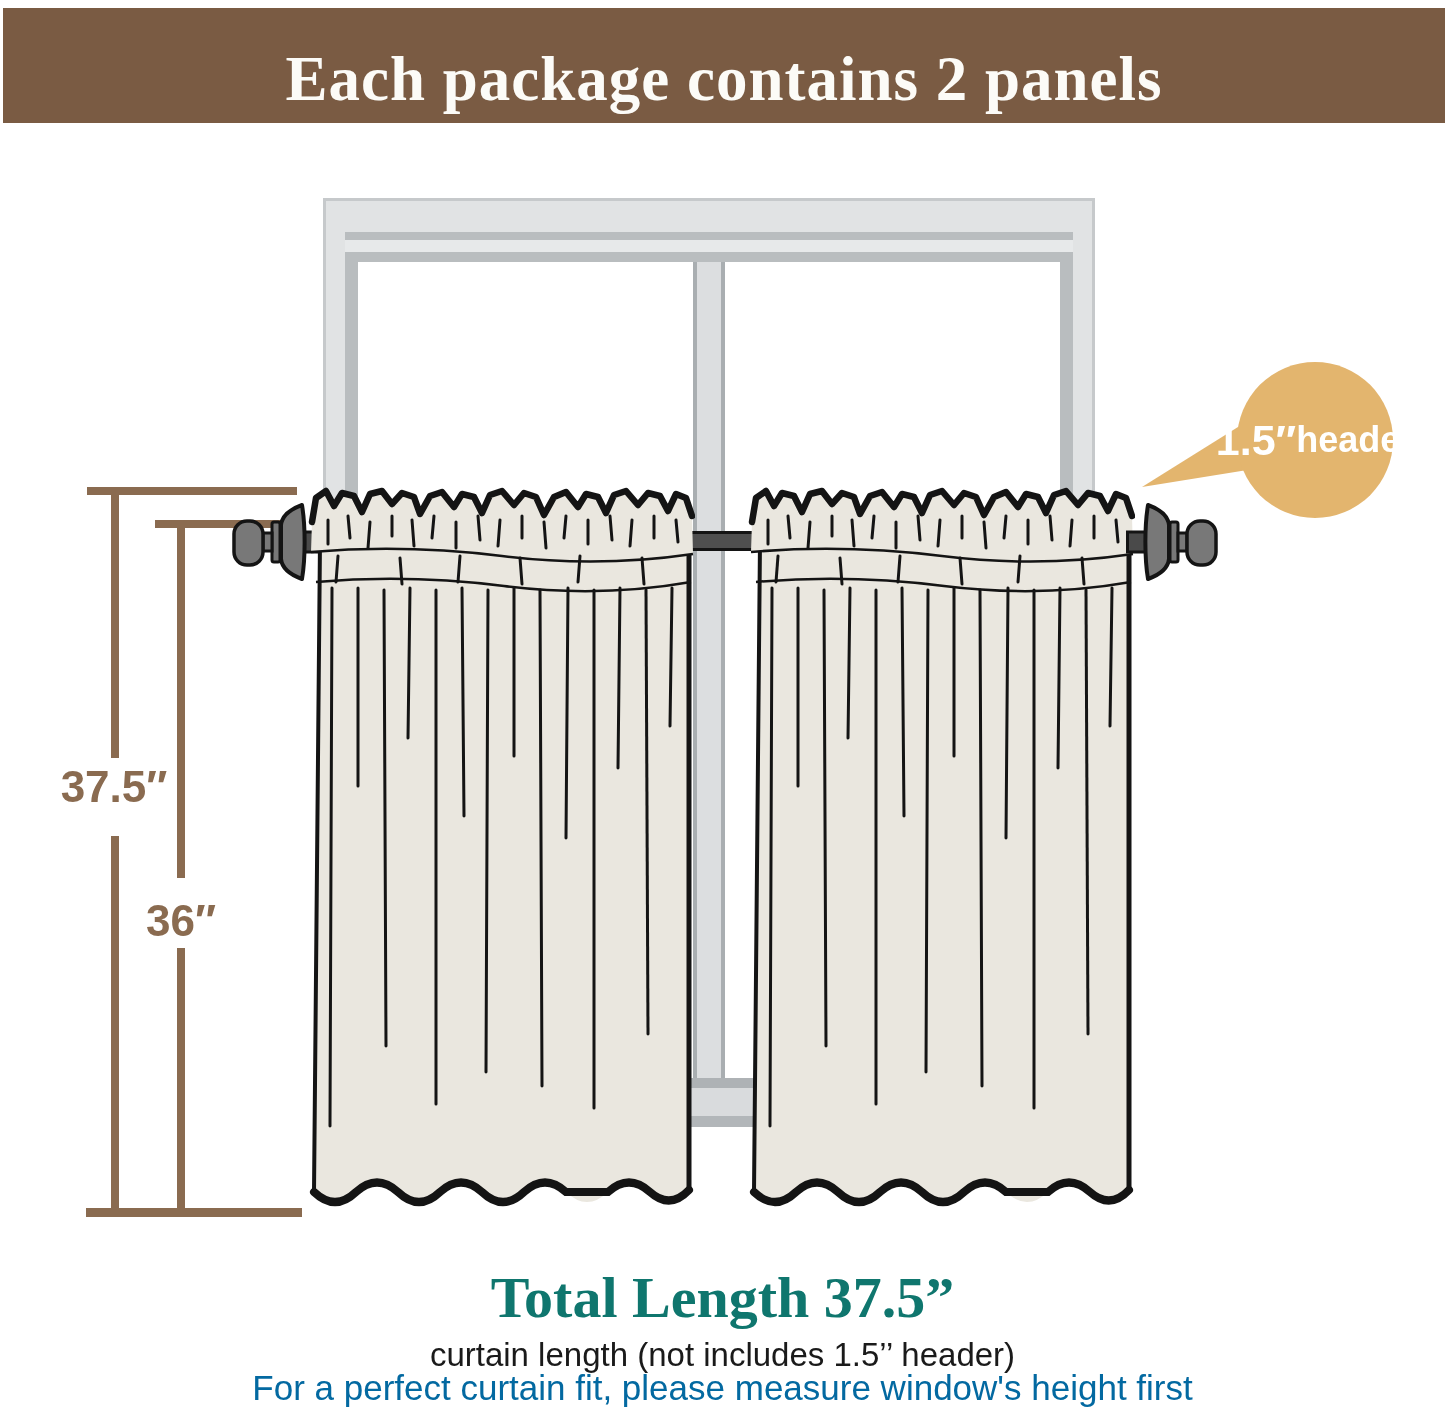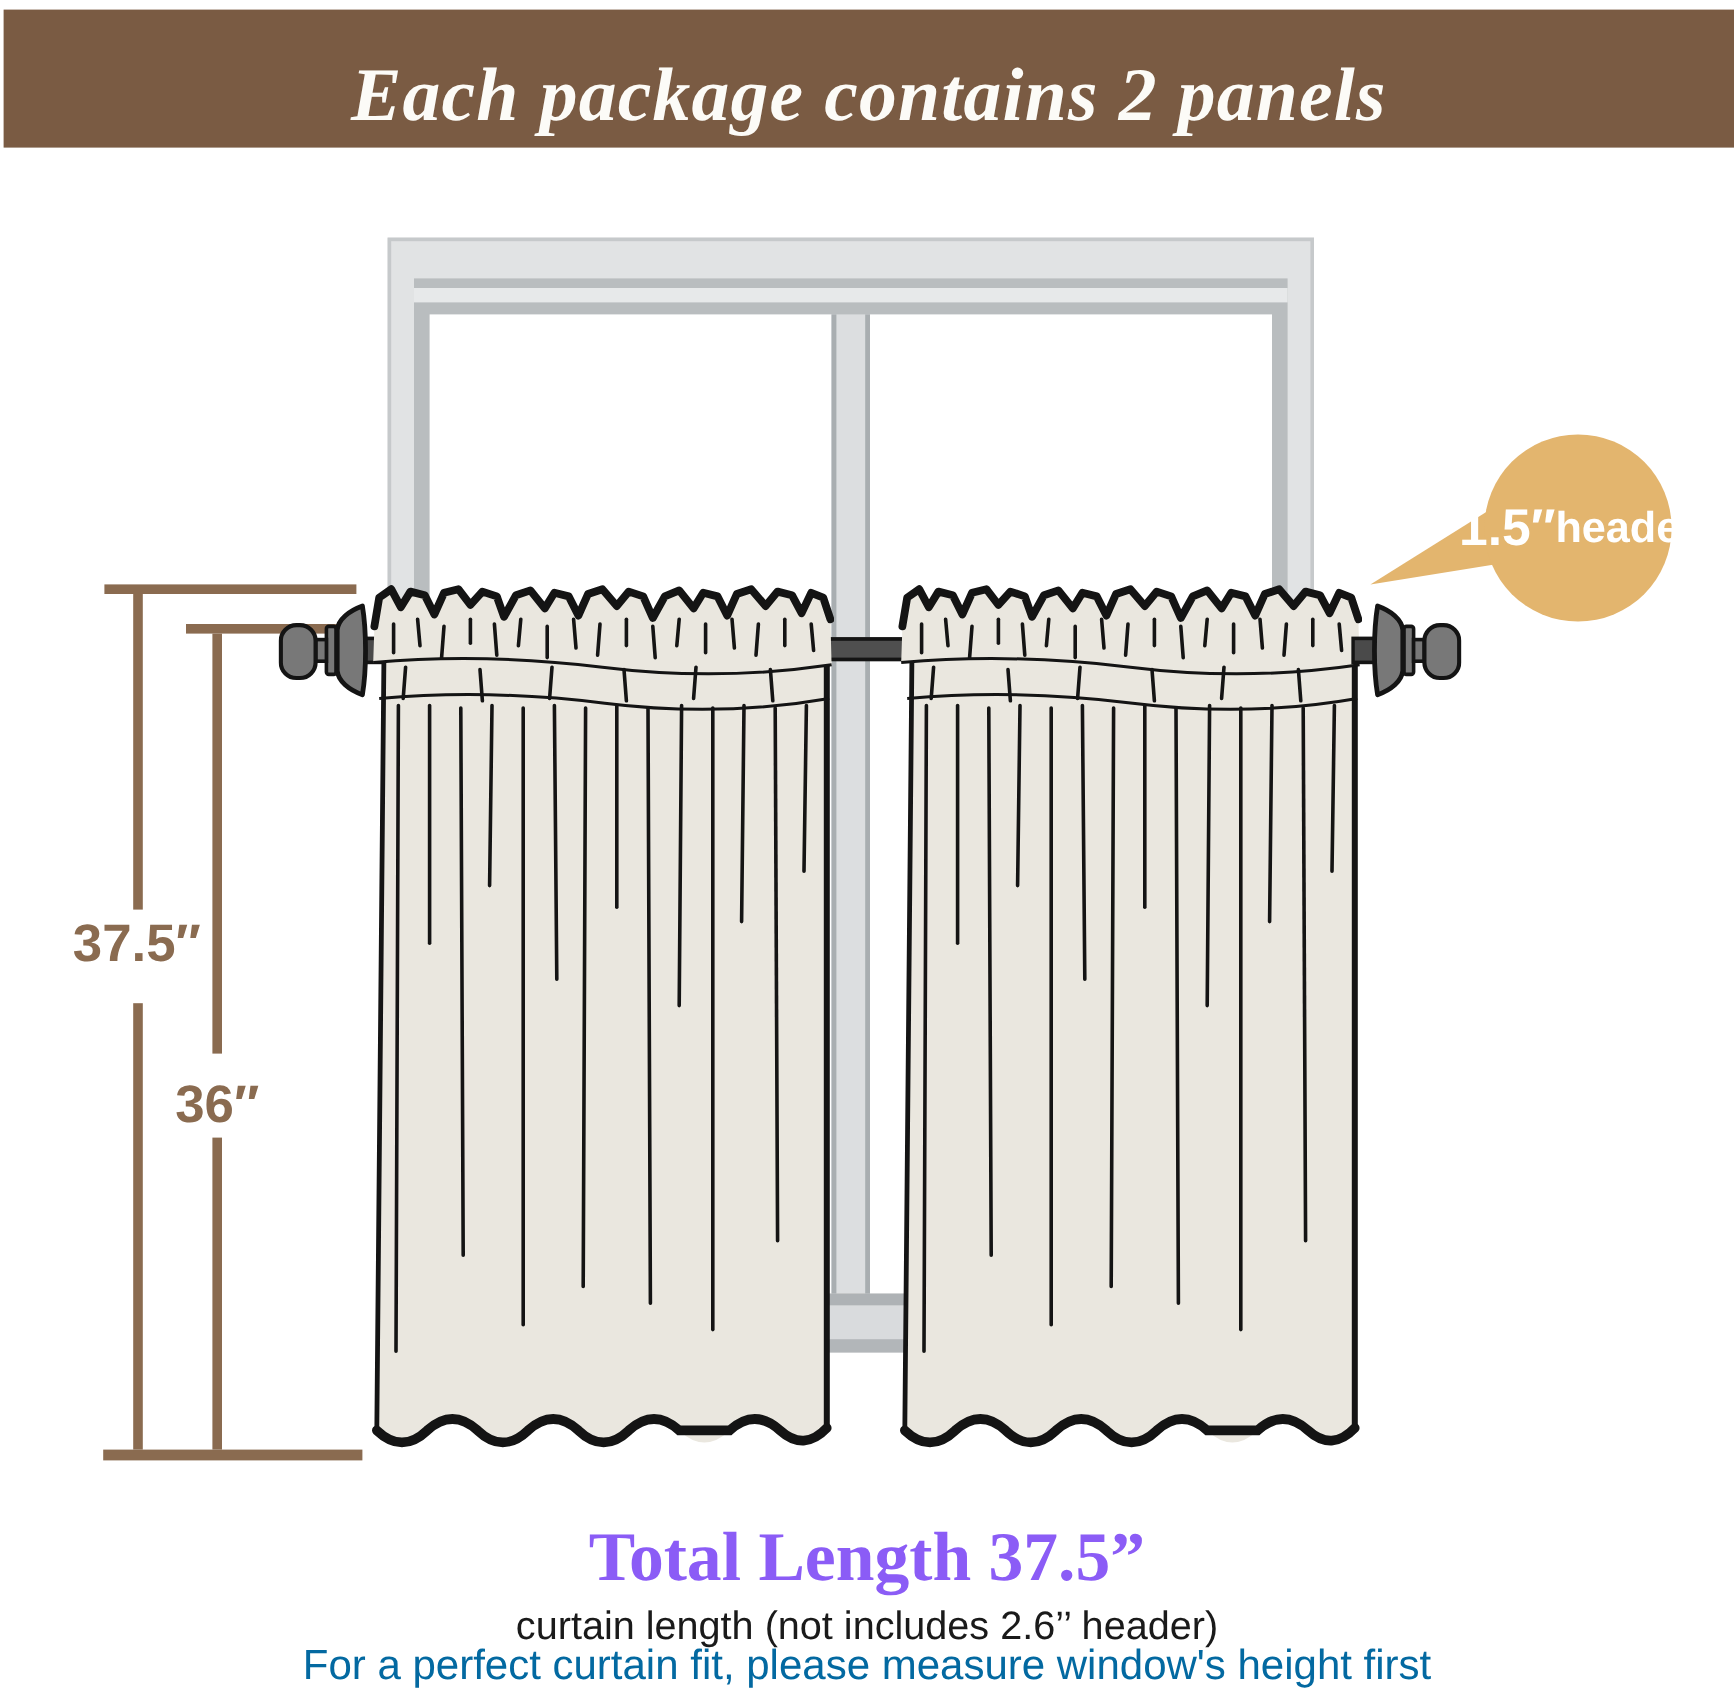--- a/index.html
+++ b/index.html
@@ -3,21 +3,21 @@
 <meta charset="utf-8">
 <style>
   html,body{margin:0;padding:0;background:#fff;}
   #canvas{position:relative;width:1445px;height:1410px;background:#ffffff;overflow:hidden;
           font-family:"Liberation Sans",sans-serif;}
   .abs{position:absolute;}
 
   
   .banner{left:3px;top:8px;width:1442px;height:115px;background:#7a5b43;
           display:flex;align-items:center;justify-content:center;z-index:8;}
-  .banner-text{color:#fcfbf7;font-family:"Liberation Serif",serif;font-style:italic;
+  .banner-text{color:#fcfbf7;font-family:"Liberation Serif",serif;
                font-weight:bold;font-size:63px;letter-spacing:1px;white-space:nowrap;margin-top:28px;}
 
   
   .win-outer{left:323px;top:198px;width:772px;height:929px;background:#e1e3e4;
              border:3px solid #c6c9cb;box-sizing:border-box;z-index:1;}
   .win-band{left:345px;top:232px;width:728px;height:846px;background:#b9bdbf;z-index:1;}
   .win-stripe{left:345px;top:240px;width:728px;height:12px;background:#e7e9ea;z-index:1;}
   .pane{top:262px;width:335px;height:816px;background:#ffffff;z-index:1;}
   .pane-l{left:358px;} .pane-r{left:725px;}
   .mullion{left:693px;top:262px;width:32px;height:816px;background:#dcdee0;
@@ -42,21 +42,21 @@
   .curtain-left{left:308px;} .curtain-right{left:748px;}
 
   
   .callout-tail{left:1128px;top:395px;width:150px;height:105px;z-index:7;}
   .callout{left:1237px;top:362px;width:156px;height:156px;border-radius:50%;background:#e3b56e;
            display:flex;flex-direction:row;align-items:center;justify-content:center;z-index:7;}
   .callout-size{color:#fff;font-weight:bold;font-size:43px;line-height:46px;}
   .callout-label{color:#fff;font-weight:bold;font-size:36px;line-height:36px;}
 
   
-  .footer-title{left:0;top:1264px;width:1445px;text-align:center;color:#8b5cf6;
+  .footer-title{left:0;top:1264px;width:1445px;text-align:center;color:#0f766e;
                 font-family:"Liberation Serif",serif;font-weight:bold;font-size:58px;z-index:8;}
   .footer-sub{left:0;top:1336px;width:1445px;text-align:center;color:#1a1a1a;font-size:33px;z-index:8;}
   .footer-note{left:0;top:1368px;width:1445px;text-align:center;color:#0369a1;font-size:35px;z-index:8;}
 </style>
 </head>
 <body>
 
 <div id="canvas">
 
   <div class="abs banner">
@@ -180,16 +180,16 @@
 
   <svg class="abs callout-tail" viewBox="0 0 150 105">
     <polygon points="14,92 134,17 138,72" fill="#e3b56e"></polygon>
   </svg>
   <div class="abs callout">
     <span class="callout-size">1.5″</span>
     <span class="callout-label">header</span>
   </div>
 
   <div class="abs footer-title">Total Length 37.5”</div>
-  <div class="abs footer-sub">curtain length (not includes 2.6’’ header)</div>
+  <div class="abs footer-sub">curtain length (not includes 1.5’’ header)</div>
   <div class="abs footer-note">For a perfect curtain fit, please measure window's height first</div>
 
 </div>
 
 </body></html>

